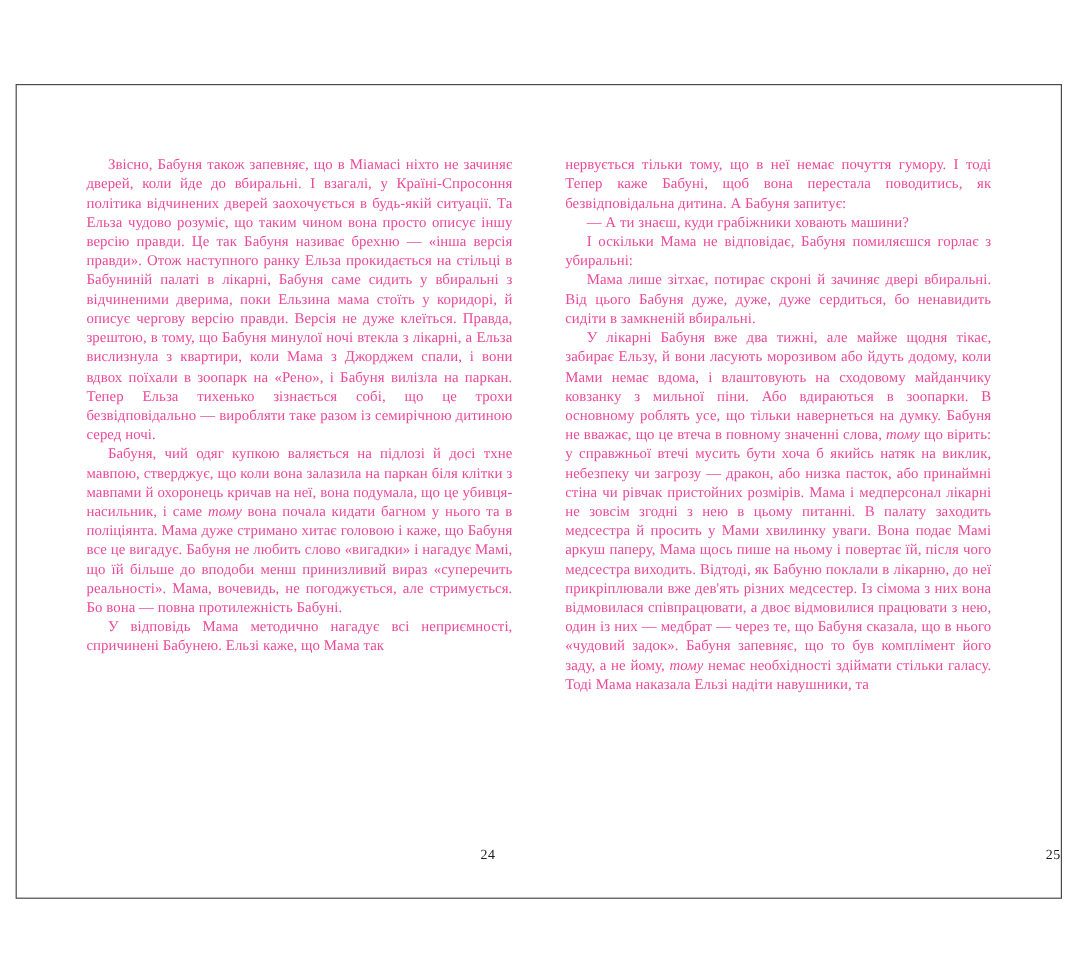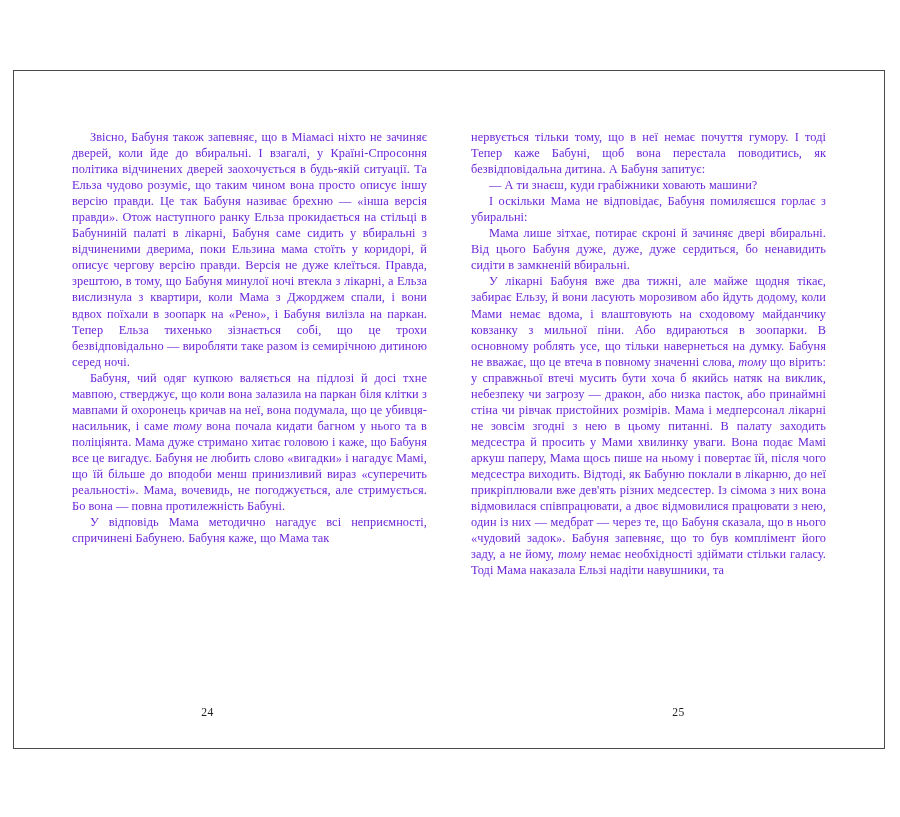--- a/index.html
+++ b/index.html
@@ -39,21 +39,21 @@
     position: relative;
     flex: 1 1 50%;
     box-sizing: border-box;
   }
   .page-left  { padding: 58px 22px 0 58px; }
   .page-right { padding: 58px 58px 0 22px; }
 
   .text-body {
     font-size: 12.35px;
     line-height: 16.05px;
-    color: #6d28d9;
+    color: #ec4899;
     text-align: justify;
     text-justify: inter-word;
     -webkit-hyphens: none;
     hyphens: none;
     letter-spacing: 0.005em;
   }
   .text-body p {
     margin: 0;
     text-indent: 1.45em;
   }
@@ -64,43 +64,43 @@
     text-indent: 1.45em;
   }
   em {
     font-style: italic;
   }
 
   .folio {
     position: absolute;
     bottom: 29px;
     left: 0;
-    right: 12px;
-    text-align: center;
+    right: 0;
+    text-align: right;
     font-size: 11.6px;
     color: #1d1d1d;
     letter-spacing: 0.04em;
     font-family: Liberation Serif, serif;
   }
   .page-left  .folio { padding-right: 36px; }
   .page-right .folio { padding-left: 36px; margin-top: 16px; }
 </style>
 </head>
 <body>
 
 <div class="screen">
 
   <div class="page-sheet">
     <div class="spread">
 
       <div class="book-page page-left">
         <div class="text-body">
           <p>Звісно, Бабуня також запевняє, що в Міамасі ніхто не зачиняє дверей, коли йде до вбиральні. І взагалі, у Країні-Спросоння політика відчинених дверей заохочується в будь-якій ситуації. Та Ельза чудово розуміє, що таким чином вона просто описує іншу версію правди. Це так Бабуня називає брехню — «інша версія правди». Отож наступного ранку Ельза прокидається на стільці в Бабуниній палаті в лікарні, Бабуня саме сидить у вбиральні з відчиненими дверима, поки Ельзина мама стоїть у коридорі, й описує чергову версію правди. Версія не дуже клеїться. Правда, зрештою, в тому, що Бабуня минулої ночі втекла з лікарні, а Ельза вислизнула з квартири, коли Мама з Джорджем спали, і вони вдвох поїхали в зоопарк на «Рено», і Бабуня вилізла на паркан. Тепер Ельза тихенько зізнається собі, що це трохи безвідповідально — виробляти таке разом із семирічною дитиною серед ночі.</p>
           <p>Бабуня, чий одяг купкою валяється на підлозі й досі тхне мавпою, стверджує, що коли вона залазила на паркан біля клітки з мавпами й охоронець кричав на неї, вона подумала, що це убивця-насильник, і саме <em>тому</em> вона почала кидати багном у нього та в поліціянта. Мама дуже стримано хитає головою і каже, що Бабуня все це вигадує. Бабуня не любить слово «вигадки» і нагадує Мамі, що їй більше до вподоби менш принизливий вираз «суперечить реальності». Мама, вочевидь, не погоджується, але стримується. Бо вона — повна протилежність Бабуні.</p>
-          <p>У відповідь Мама методично нагадує всі неприємності, спричинені Бабунею. Бабуня каже, що Мама так</p>
+          <p>У відповідь Мама методично нагадує всі неприємності, спричинені Бабунею. Ельзі каже, що Мама так</p>
         </div>
         <div class="folio">24</div>
       </div>
 
       <div class="book-page page-right">
         <div class="text-body">
           <p class="cont">нервується тільки тому, що в неї немає почуття гумору. І тоді Тепер каже Бабуні, щоб вона перестала поводитись, як безвідповідальна дитина. А Бабуня запитує:</p>
           <p class="dlg">— А ти знаєш, куди грабіжники ховають машини?</p>
           <p>І оскільки Мама не відповідає, Бабуня помиляєшся горлає з убиральні:</p>
           <p>Мама лише зітхає, потирає скроні й зачиняє двері вбиральні. Від цього Бабуня дуже, дуже, дуже сердиться, бо ненавидить сидіти в замкненій вбиральні.</p>

